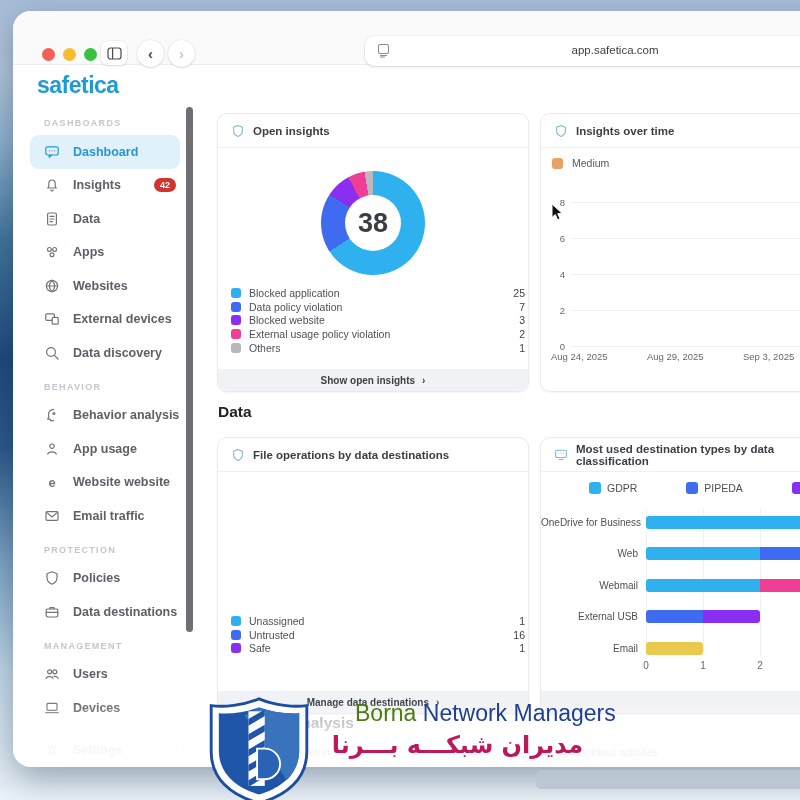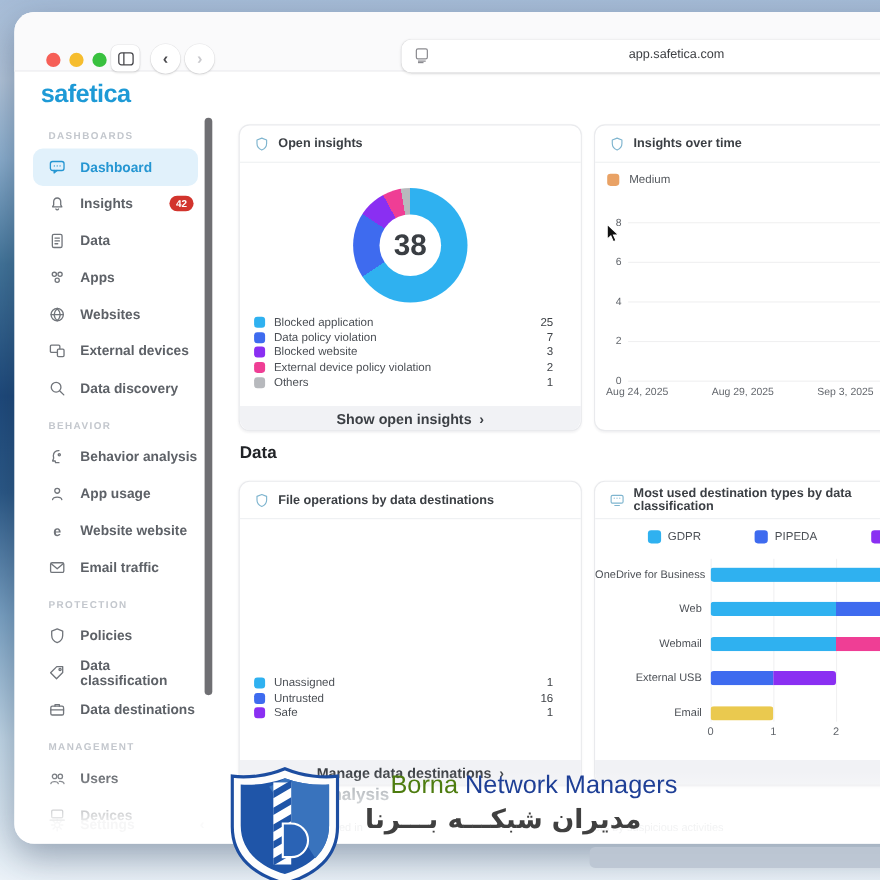--- a/index.html
+++ b/index.html
@@ -45,30 +45,30 @@
   
   .card{position:absolute;background:#fff;border:1px solid #e9eaed;border-radius:10px;
     box-shadow:0 1px 2px rgba(16,24,40,.05);}
   .chead{position:absolute;left:0;right:0;top:0;height:33px;display:flex;align-items:center;gap:8px;
     padding-left:13px;border-bottom:1px solid #eef0f2;font-size:11.5px;font-weight:700;color:#3b3f44;}
   .cicon{color:#7fb5cf;display:flex;}
   .cicon svg{width:14px;height:14px;fill:none;stroke:currentColor;stroke-width:1.2;
     stroke-linecap:round;stroke-linejoin:round;}
   .cfoot{position:absolute;left:0;right:0;bottom:0;height:22px;background:#f1f2f5;
     border-radius:0 0 10px 10px;display:flex;align-items:center;justify-content:center;gap:7px;
-    font-size:13px;font-weight:700;color:#3b3f44;cursor:pointer;}
+    font-size:10px;font-weight:700;color:#3b3f44;cursor:pointer;}
   .card1{left:204px;top:102px;width:310px;height:277px;}
   .card2{left:527px;top:102px;width:303px;height:277px;}
   .card3{left:204px;top:426px;width:310px;height:275px;}
   .card4{left:527px;top:426px;width:303px;height:275px;}
   .donut{position:absolute;left:103px;width:104px;height:104px;border-radius:50%;}
   .donut::after{content:"";position:absolute;inset:24px;background:#fff;border-radius:50%;}
   .dval{position:absolute;inset:0;display:flex;align-items:center;justify-content:center;
     font-size:27px;font-weight:700;color:#3a3e43;z-index:2;}
-  .legend{position:absolute;left:13px;right:25px;}
+  .legend{position:absolute;left:13px;right:3px;}
   .lrow{display:flex;align-items:center;height:13.8px;font-size:10.5px;color:#4c5056;}
   .sq{width:10px;height:10px;border-radius:3px;margin-right:8px;flex:none;}
   .lval{margin-left:auto;color:#3e4247;}
   
   .lc-legend{position:absolute;left:11px;top:43px;display:flex;align-items:center;gap:9px;
     font-size:10.5px;color:#55595e;}
   .lc-sq{width:11px;height:11px;border-radius:3px;}
   .plot{position:absolute;inset:0;}
   .gline{position:absolute;left:30px;right:6px;height:1px;background:#f0f0f1;}
   .ylab{position:absolute;left:0;width:24px;text-align:right;font-size:9.5px;color:#63676d;}
@@ -87,21 +87,21 @@
   
   .data-heading{position:absolute;left:205px;top:392px;font-size:15.5px;font-weight:700;color:#212327;}
   .behavior-heading{position:absolute;left:209px;top:703px;font-size:15.5px;font-weight:700;color:#9aa0a6;}
   .bfrag{position:absolute;top:736px;font-size:10px;color:#8f959b;}
   .frag1{left:264px}.frag2{left:527px}
   
   .wm-shield{position:absolute;left:202px;top:696px;z-index:60;}
   .wm-text{position:absolute;left:355px;top:700px;z-index:60;font-size:23px;font-weight:500;white-space:nowrap;}
   .wm-accent{color:#4d7c0f}.wm-rest{color:#1e3f96}
   .wm-fa{position:absolute;left:343px;top:731px;width:240px;z-index:60;direction:rtl;text-align:center;
-    font-family:"DejaVu Sans",sans-serif;font-size:24px;font-weight:700;color:#404040;white-space:nowrap;}
+    font-family:"DejaVu Sans",sans-serif;font-size:24px;font-weight:700;color:#be185d;white-space:nowrap;}
   .dock-band{position:absolute;left:536px;top:770px;width:264px;height:19px;background:#bcc6d2;
     border-radius:5px 0 0 5px;opacity:.92;z-index:50;}
   .cursor{position:absolute;left:551px;top:203px;z-index:70;}
 </style>
 </head>
 <body>
 
 <div class="window">
 
   <div class="toolbar">
@@ -231,29 +231,20 @@
         <span>Email traffic</span>
       </div>
       <div class="side-section">PROTECTION</div>
       <div class="side-item">
         <span class="s-ic">
           <svg viewBox="0 0 16 16">
             <path d="M8 1.8l5 1.9v3.8c0 3.3-2 5.6-5 6.7-3-1.1-5-3.4-5-6.7V3.7z"></path>
           </svg>
         </span>
         <span>Policies</span>
-      </div>
-      <div class="side-item">
-        <span class="s-ic">
-          <svg viewBox="0 0 16 16">
-            <path d="M2 7.6L7.6 2H13v5.4L7.4 13z"></path>
-            <circle cx="10.6" cy="4.6" r="1"></circle>
-          </svg>
-        </span>
-        <span>Data classification</span>
       </div>
       <div class="side-item">
         <span class="s-ic">
           <svg viewBox="0 0 16 16">
             <rect x="2.2" y="5" width="11.6" height="8" rx="1.4"></rect>
             <path d="M6 5V3.6h4V5M2.2 8.4h11.6"></path>
           </svg>
         </span>
         <span>Data destinations</span>
       </div>
@@ -315,21 +306,21 @@
           <span>Data policy violation</span>
           <span class="lval">7</span>
         </div>
         <div class="lrow">
           <span class="sq" style="background:#8a2ff2"></span>
           <span>Blocked website</span>
           <span class="lval">3</span>
         </div>
         <div class="lrow">
           <span class="sq" style="background:#ef3e95"></span>
-          <span>External device policy violation</span>
+          <span>External usage policy violation</span>
           <span class="lval">2</span>
         </div>
         <div class="lrow">
           <span class="sq" style="background:#b7b9bd"></span>
           <span>Others</span>
           <span class="lval">1</span>
         </div>
       </div>
     <div class="cfoot">
       <span>Show open insights</span>

